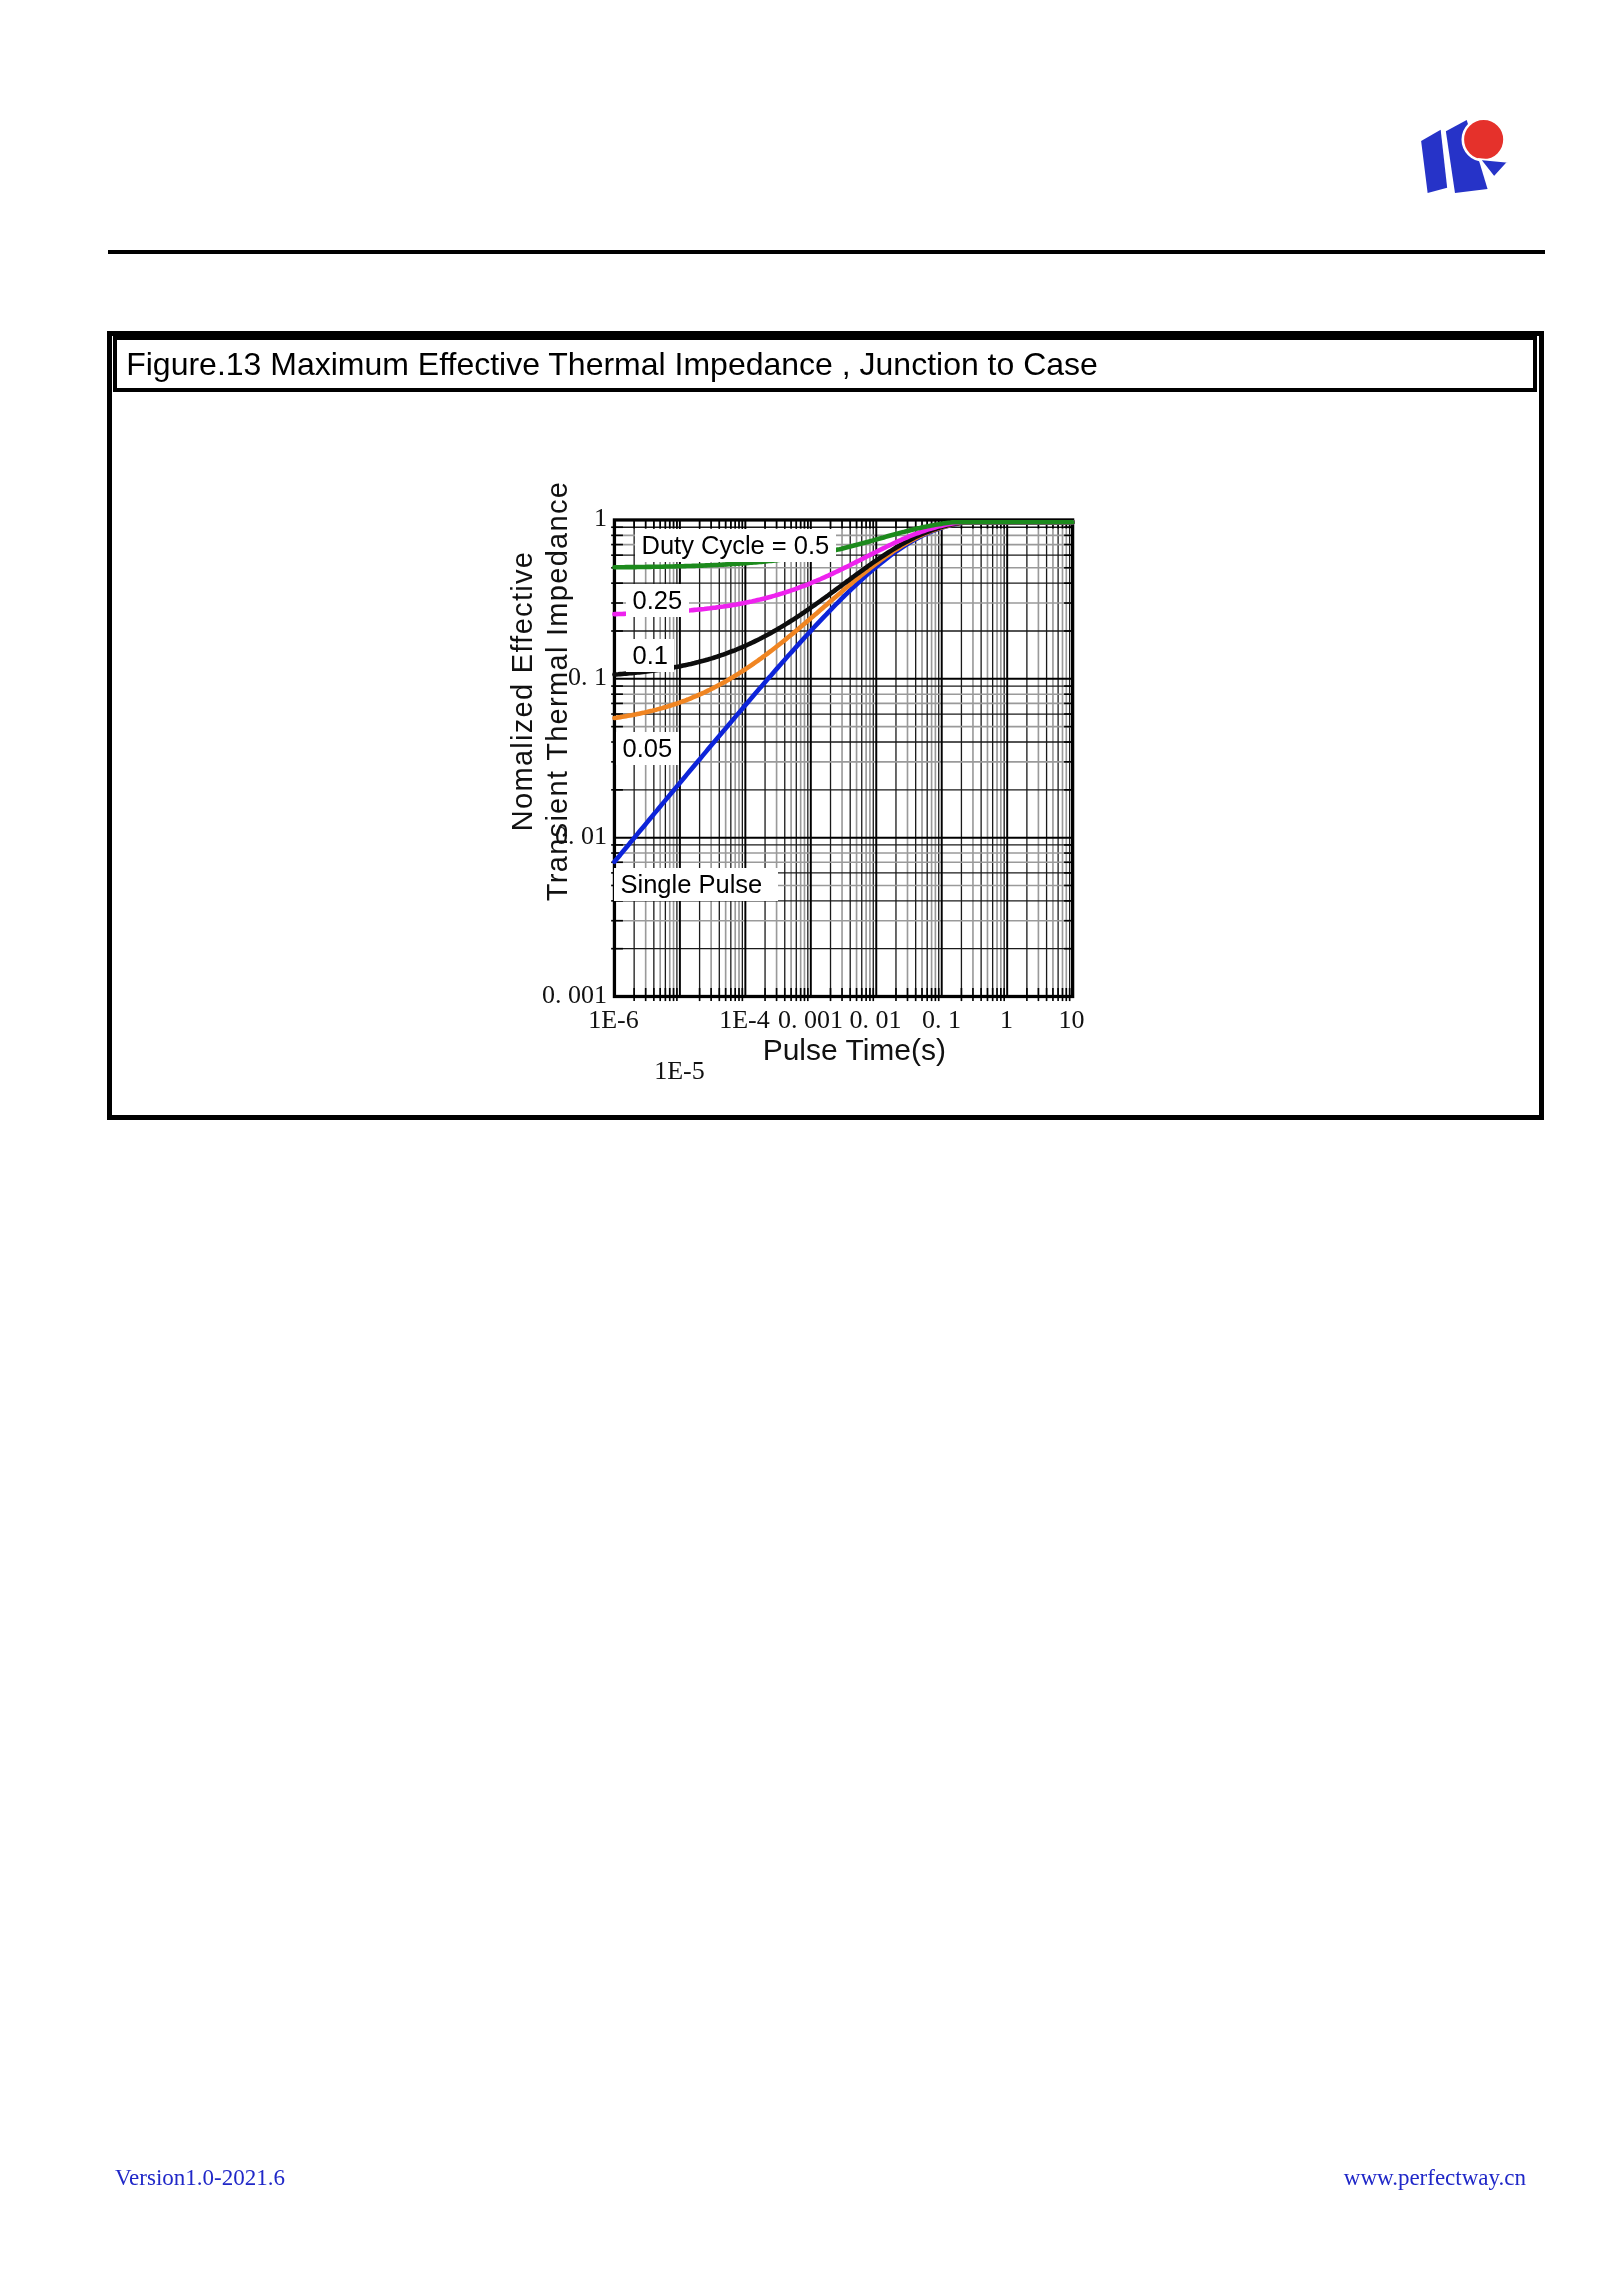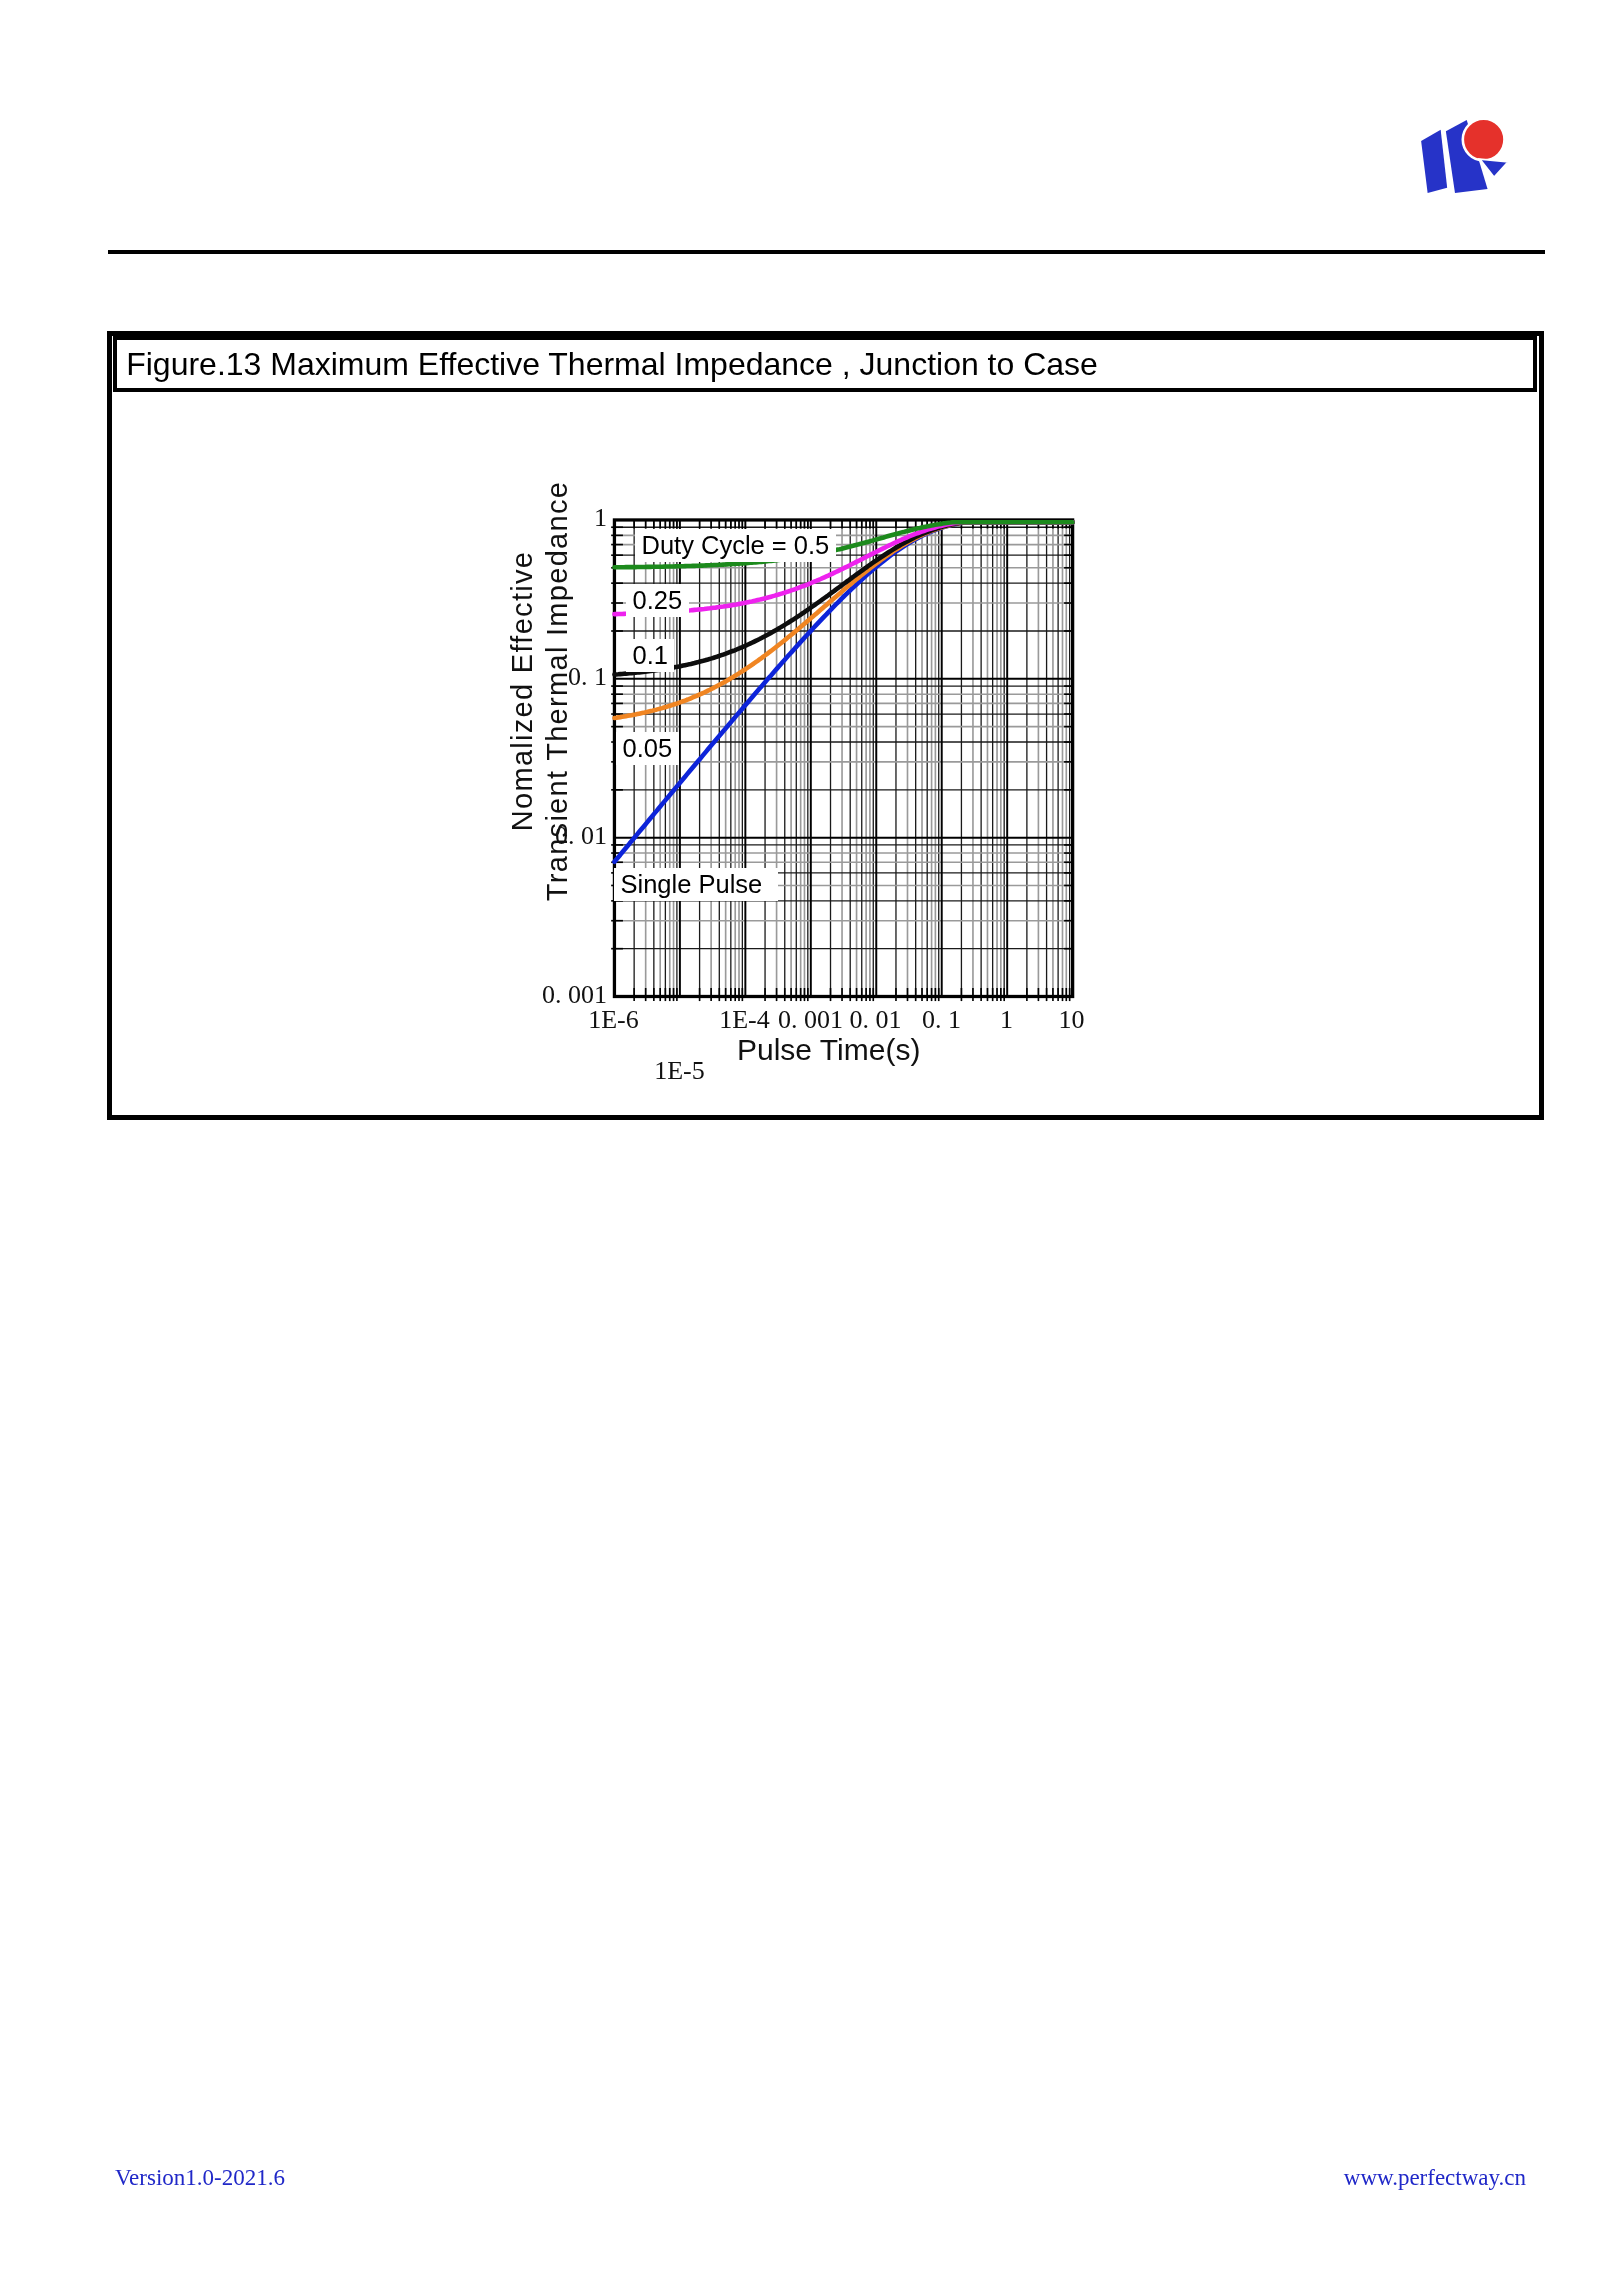--- a/index.html
+++ b/index.html
@@ -28,21 +28,21 @@
   .caption-bar span{font-size:32px;padding-left:9.2px;color:#000;}
   .plot-svg{position:absolute;left:611px;top:518px;}
   .tick-label{
     position:absolute;font-family:"Liberation Serif", serif;
     font-size:26px;color:#111;white-space:nowrap;
   }
   .x-tick{width:105px;text-align:center;}
   .y-tick{width:98px;text-align:right;}
   .x-axis-title{
     position:absolute;left:737px;top:1033px;width:209px;
-    text-align:left;font-size:30px;color:#111;
+    text-align:right;font-size:30px;color:#111;
   }
   .y-axis-title{
     position:absolute;left:505px;top:929px;width:476px;height:72px;
     transform:rotate(-90deg);transform-origin:0 0;
     text-align:center;font-size:29px;line-height:35px;letter-spacing:1.3px;color:#111;
     white-space:nowrap;
   }
   .curve-label{
     position:absolute;background:#ffffff;color:#000;
     font-size:25.5px;padding:2px 6.5px;white-space:nowrap;

